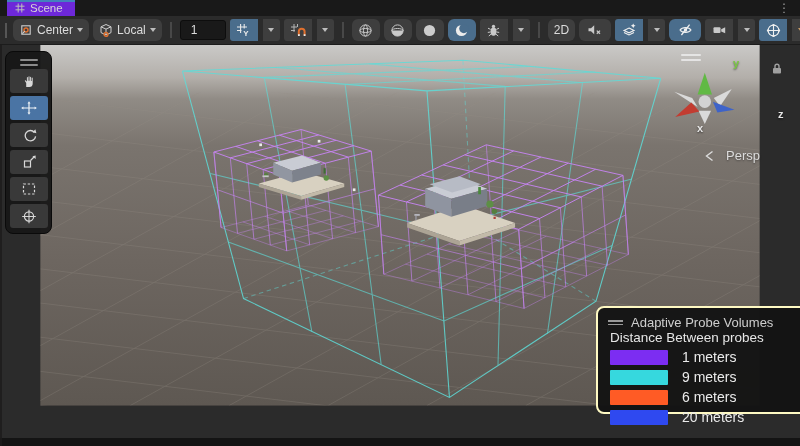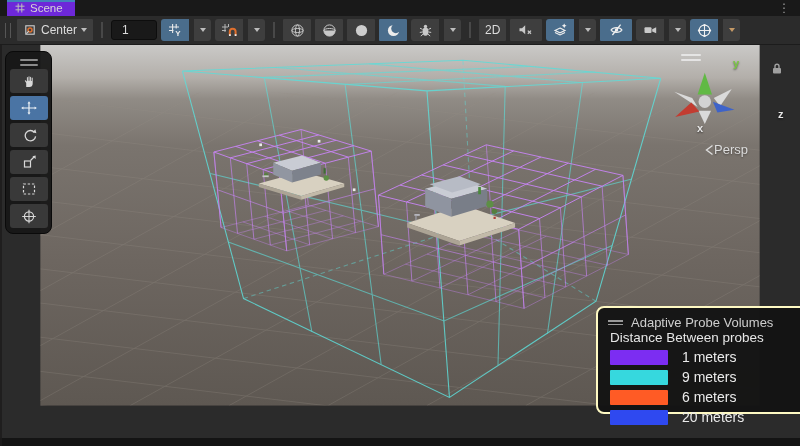--- a/index.html
+++ b/index.html
@@ -12,21 +12,21 @@
   .tab { position:absolute; left:7px; top:0; height:16px; padding:0 12px 0 8px; background:#6d28d9;
          display:flex; align-items:center; gap:5px; }
   .tab-accent { position:absolute; left:0; top:0; width:100%; height:2px; }
   .tab-label { font-size:11.5px; color:#d6d6d6; }
   .overflow { position:absolute; right:10px; top:1px; color:#9a9a9a; font-size:12px; line-height:14px; }
 
   
   #toolbar { position:absolute; left:0; top:16px; width:800px; height:29px; background:#2b2b2b;
              display:flex; align-items:center; gap:4px; padding:0 5px; border-bottom:1px solid #1c1c1c; }
   .tb-handle { width:6px; height:15px; border-left:1px solid #565656; border-right:1px solid #565656; margin-right:2px; }
-  .tb-btn { height:22px; background:#3e3e3e; border-radius:1px; display:flex; align-items:center;
+  .tb-btn { height:22px; background:#3e3e3e; border-radius:6px; display:flex; align-items:center;
             gap:4px; padding:0 6px; color:#dcdcdc; font-size:12px; flex:none; }
   .tb-ico { width:28px; padding:0 0; justify-content:center; }
   .caret { width:0; height:0; border-left:3.5px solid transparent; border-right:3.5px solid transparent;
            border-top:4.5px solid #bdbdbd; }
   .dd { width:17px; padding:0; justify-content:center; border-radius:0 3px 3px 0; }
   .joined-main { border-radius:3px 0 0 3px; margin-right:1px; }
   .sep { width:2px; height:16px; border-left:1px solid #484848; border-right:1px solid #484848; margin:0 4px; flex:none; }
   .snap-input { width:46px; height:20px; background:#191919; border:1px solid #0d0d0d; border-radius:3px;
                 color:#dcdcdc; font-size:12px; padding-left:10px; font-family:"Liberation Sans",sans-serif; }
 
@@ -40,21 +40,21 @@
   #tools { position:absolute; left:5px; top:6px; width:47px; background:rgba(23,23,23,.95);
            border-radius:8px; padding:4px 4px 5px; border:1px solid #0a0a0a; }
   .tools-grip { width:18px; height:2px; background:#8a8a8a; border-radius:1px; margin:3px auto; }
   .tools-grip + .tools-grip { margin-top:2px; }
   .tool-btn { width:38px; height:24px; background:#393939; border-radius:3px; margin:3px auto 0;
               display:flex; align-items:center; justify-content:center; }
 
   
   .axis-label { position:absolute; font-size:11px; font-weight:bold; color:#e6e6e6;
                 text-shadow:0 1px 2px rgba(0,0,0,.55); }
-  #persp { position:absolute; left:705px; top:97px; display:flex; align-items:center; gap:0;
+  #persp { position:absolute; left:705px; top:103px; display:flex; align-items:center; gap:12px;
            color:#dcdcdc; font-size:13px; text-shadow:0 1px 2px rgba(0,0,0,.4); }
   #vp-grip { position:absolute; left:681px; top:9px; }
   .vp-grip-line { width:20px; height:2px; background:rgba(235,235,235,.85); border-radius:1px; margin-bottom:3px; }
   #lock { position:absolute; left:771px; top:17px; }
 
   
   #legend { position:absolute; left:596px; top:261px; width:212px; height:108px;
             background:rgba(20,20,20,.97); border:2px solid #fef9c3; border-radius:8px; padding:7px 10px 9px; }
   #legend-header { display:flex; align-items:center; gap:8px; }
   .legend-grip { width:15px; }
@@ -89,20 +89,31 @@
     <div class="tb-btn">
       <svg width="14" height="14" viewBox="0 0 14 14">
         <rect x="2.8" y="2.8" width="8.4" height="8.4" fill="none" stroke="#cfcfcf" stroke-width="1.1"></rect>
         <circle cx="7" cy="7" r="2" fill="none" stroke="#e0702e" stroke-width="1.5"></circle>
         <path d="M3.4,10.6 L5.8,8.2" stroke="#cfcfcf" stroke-width="1.1"></path>
       </svg>
       <span>Center</span>
       <div class="caret"></div>
     </div>
 
+    <div class="tb-btn">
+      <svg width="14" height="14" viewBox="0 0 14 14">
+        <g fill="none" stroke="#cfcfcf" stroke-width="1">
+          <polygon points="7,1.5 12,3.8 7,6.1 2,3.8"></polygon>
+          <path d="M2,3.8 V9.6 L7,12 L12,9.6 V3.8 M7,6.1 V12"></path>
+        </g>
+        <circle cx="7" cy="11.4" r="1.9" fill="none" stroke="#e0702e" stroke-width="1.4"></circle>
+      </svg>
+      <span>Local</span>
+      <div class="caret"></div>
+    </div>
 
     <div class="sep"></div>
 
     <input class="snap-input" readonly="" value="1" style="">
 
     <div class="tb-btn tb-ico joined-main" style="background: rgb(74, 109, 140);">
       <svg width="15" height="14" viewBox="0 0 15 14">
         <g stroke="#eaeaea" stroke-width="1.1" fill="none">
           <path d="M4.6,1 V10 M8.2,1 V5.5 M1,4 H11 M1,7.5 H5.5"></path>
         </g>

